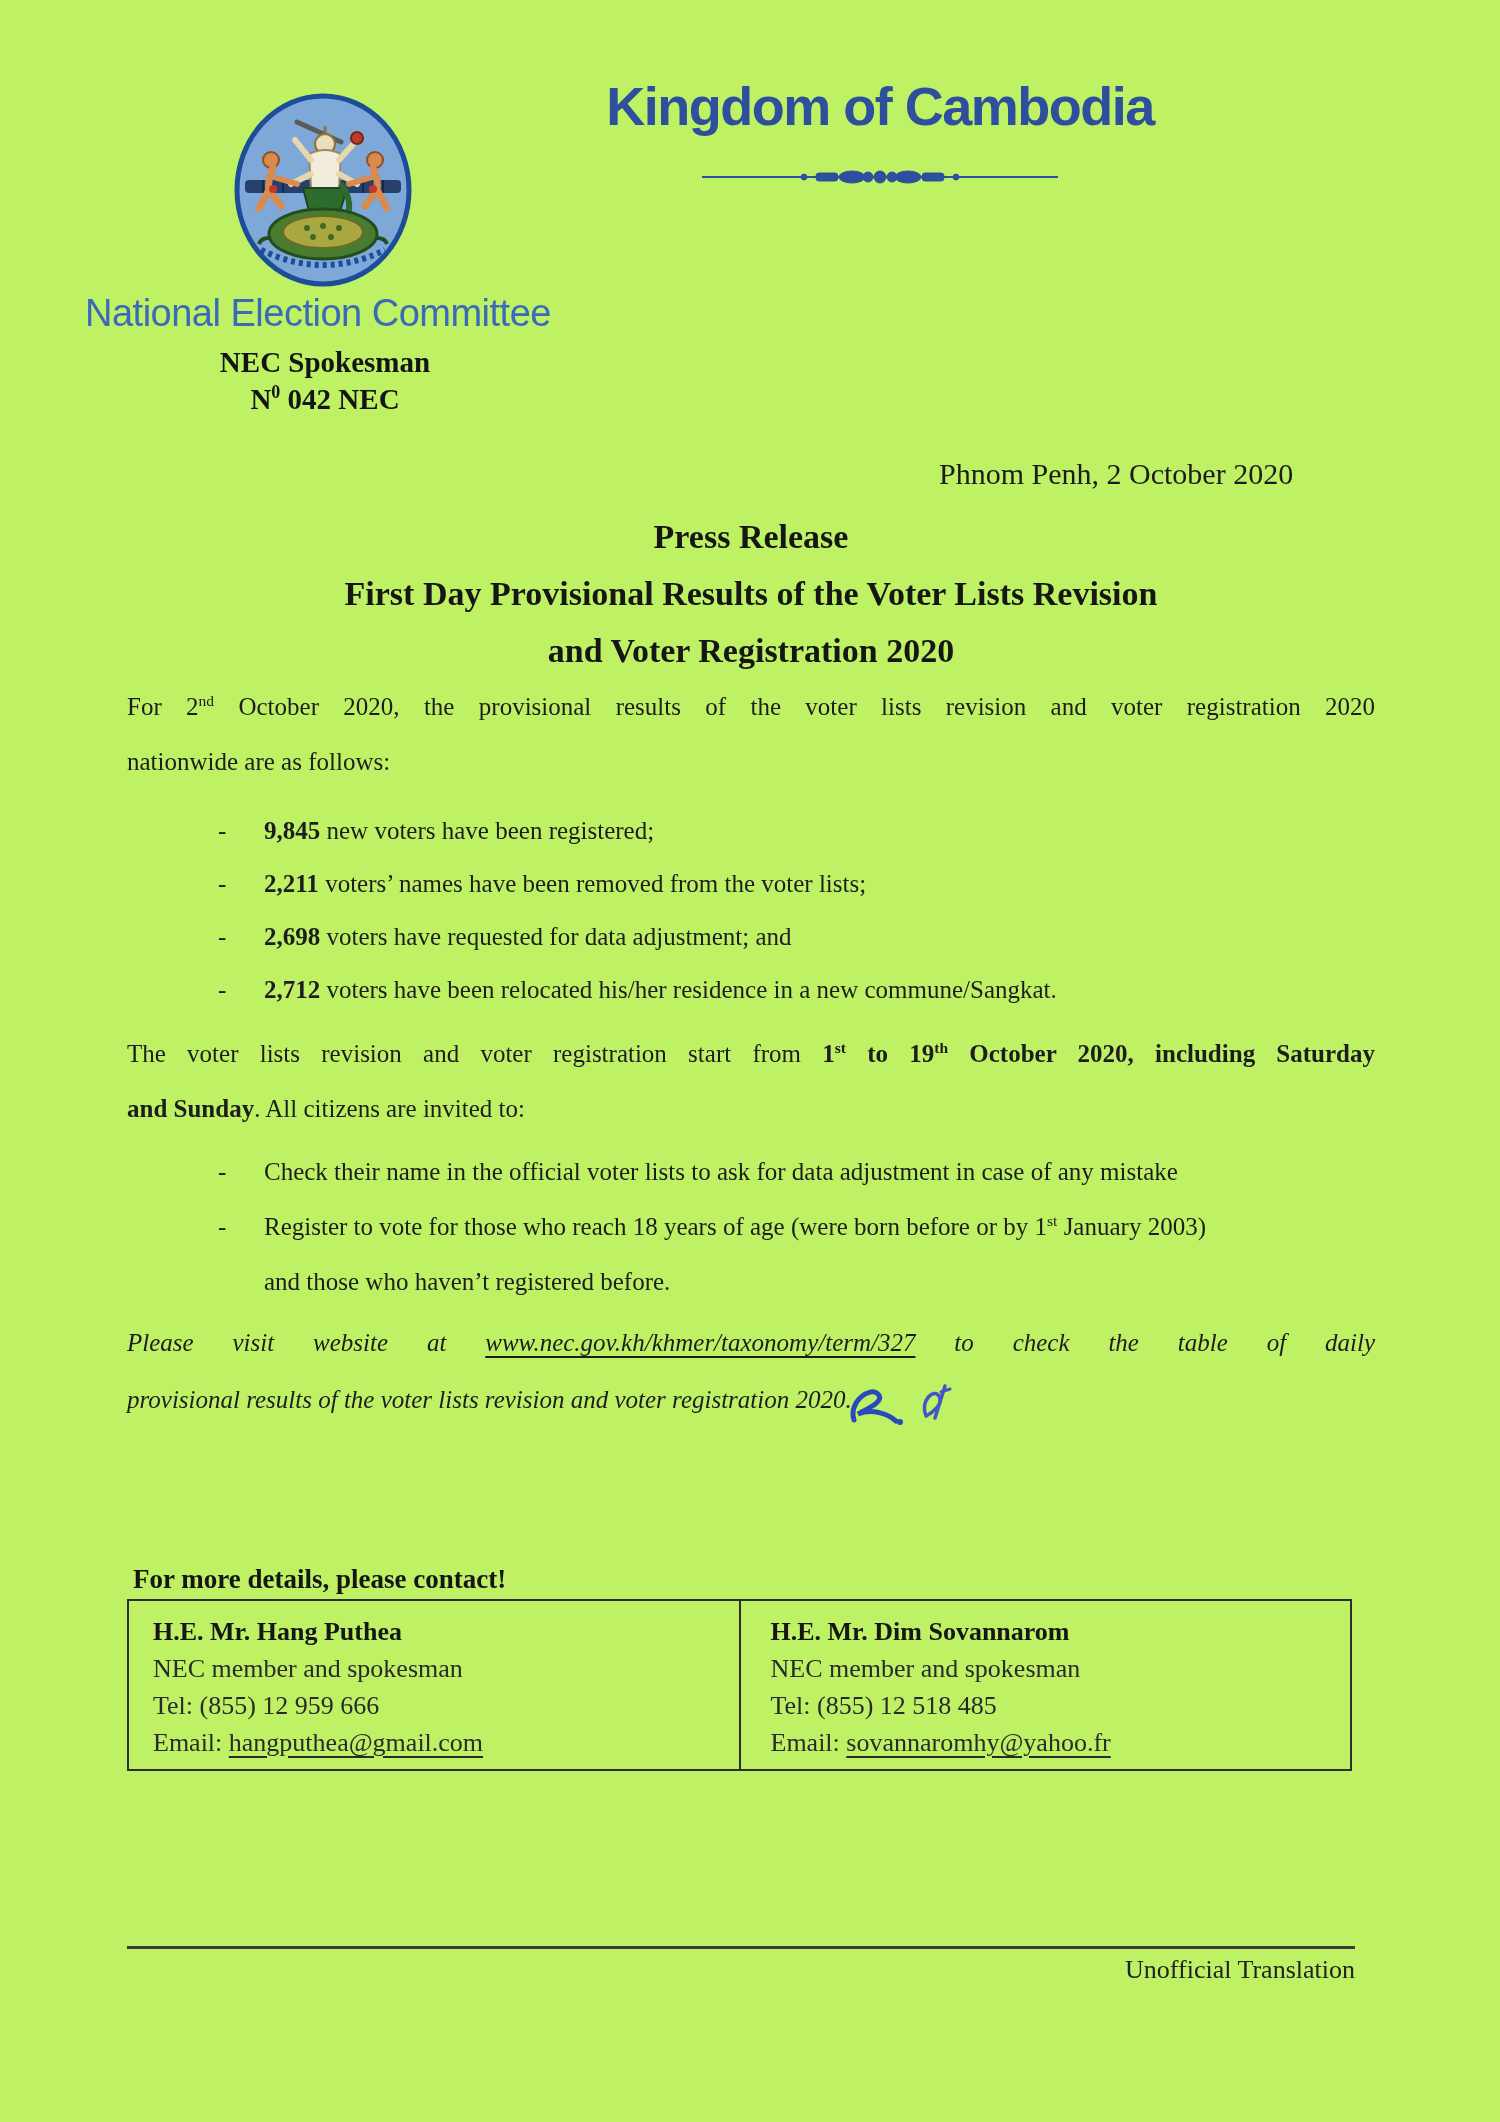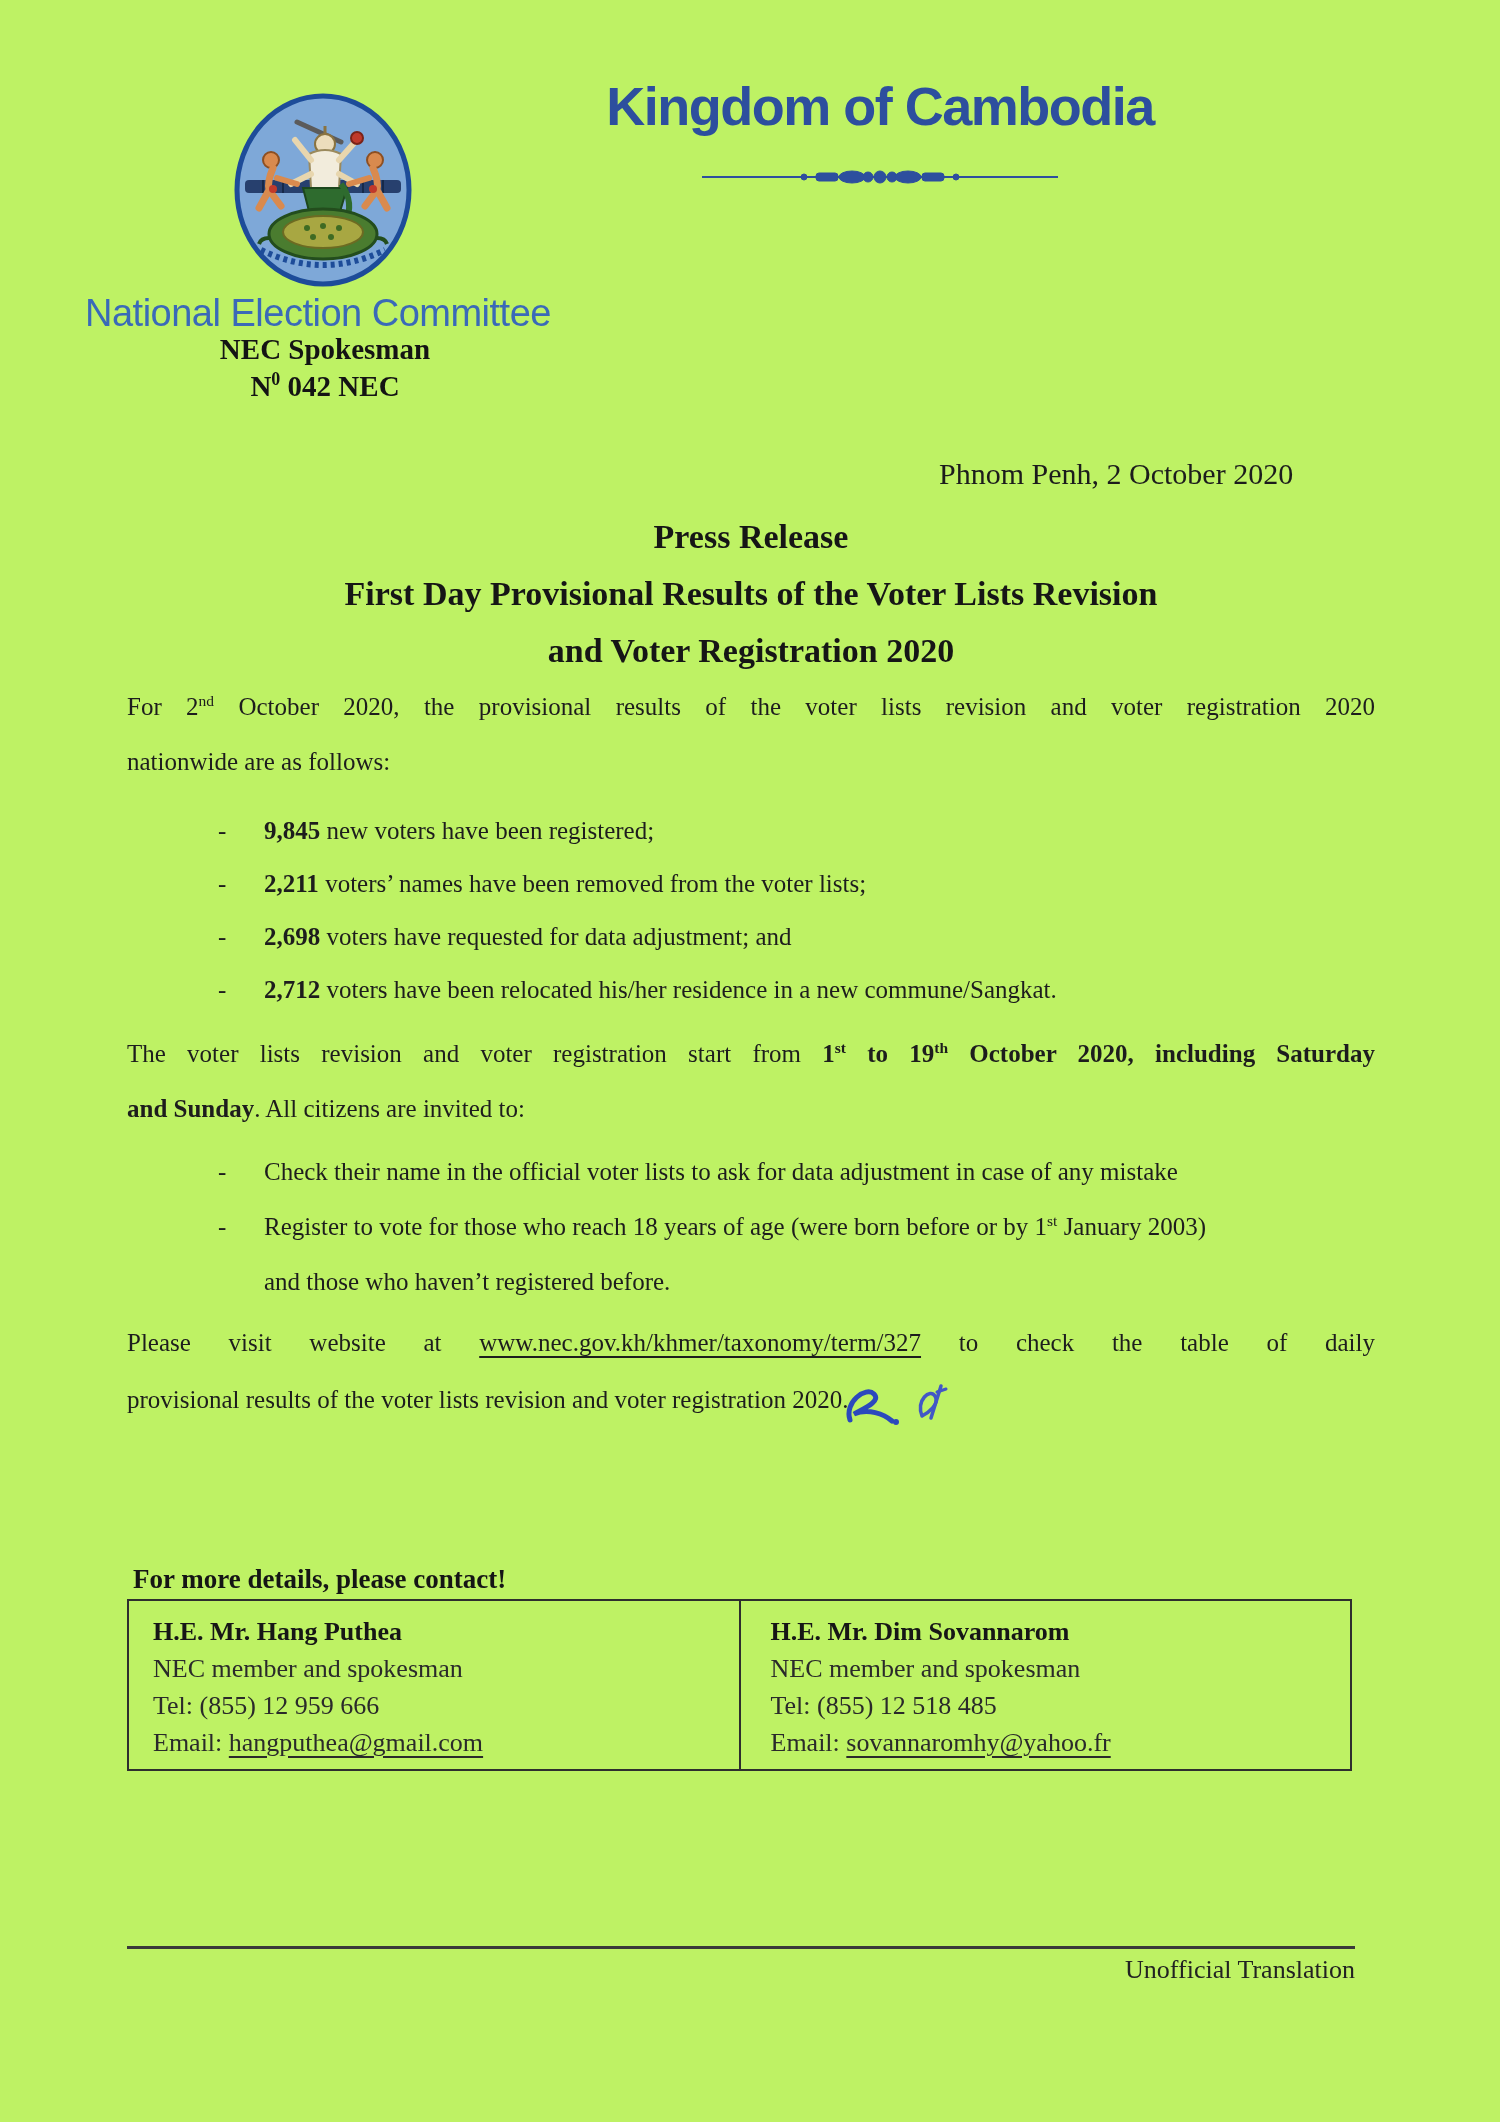--- a/index.html
+++ b/index.html
@@ -23,34 +23,34 @@
     font-family:"Liberation Sans", sans-serif;font-weight:bold;
     font-size:40px;line-height:46px;margin-top:8px;color:#2d4f9e;
   }
   .ornament{margin-top:30px;}
   .committee{
     position:absolute;left:85px;top:290px;
     font-family:"Liberation Sans", sans-serif;
     font-size:38px;line-height:46px;letter-spacing:-0.5px;color:#3a6ab8;
   }
   .spokesman-block{
-    position:absolute;left:130px;top:331px;width:390px;text-align:center;
+    position:absolute;left:130px;top:344px;width:390px;text-align:center;
     font-weight:bold;font-size:29px;line-height:37px;color:#141414;
   }
   .dateline{position:absolute;left:939px;top:457px;font-size:30px;color:#1c1c1c;}
   
   .content{position:absolute;left:127px;top:494px;width:1248px;font-size:25px;color:#1d1d1d;}
   .doc-title{margin-top:14px;text-align:center;font-weight:bold;font-size:34px;line-height:57px;color:#161616;}
   .line{line-height:55px;}
   .jl{text-align:justify;text-align-last:justify;}
   .para1{margin-top:0px;}
   .para2{margin-top:10px;}
   .para2 .line{line-height:55px;}
   .para3{margin-top:5px;}
-  .para3 .line{line-height:57px;}
+  .para3 .line{line-height:57px;font-style:italic;}
   .blist1{margin-top:15px;}
   .blist1 .bitem .line{line-height:53px;}
   .blist2{margin-top:8px;}
   .bitem{display:flex;align-items:flex-start;}
   .dash{margin-left:91px;width:46px;flex:0 0 46px;line-height:53px;}
   .blist2 .dash{line-height:55px;}
   .blist2 .line{line-height:55px;}
   .btext{flex:1 1 auto;}
   .b{font-weight:bold;}
   .u{text-decoration:underline;text-underline-offset:5px;}

